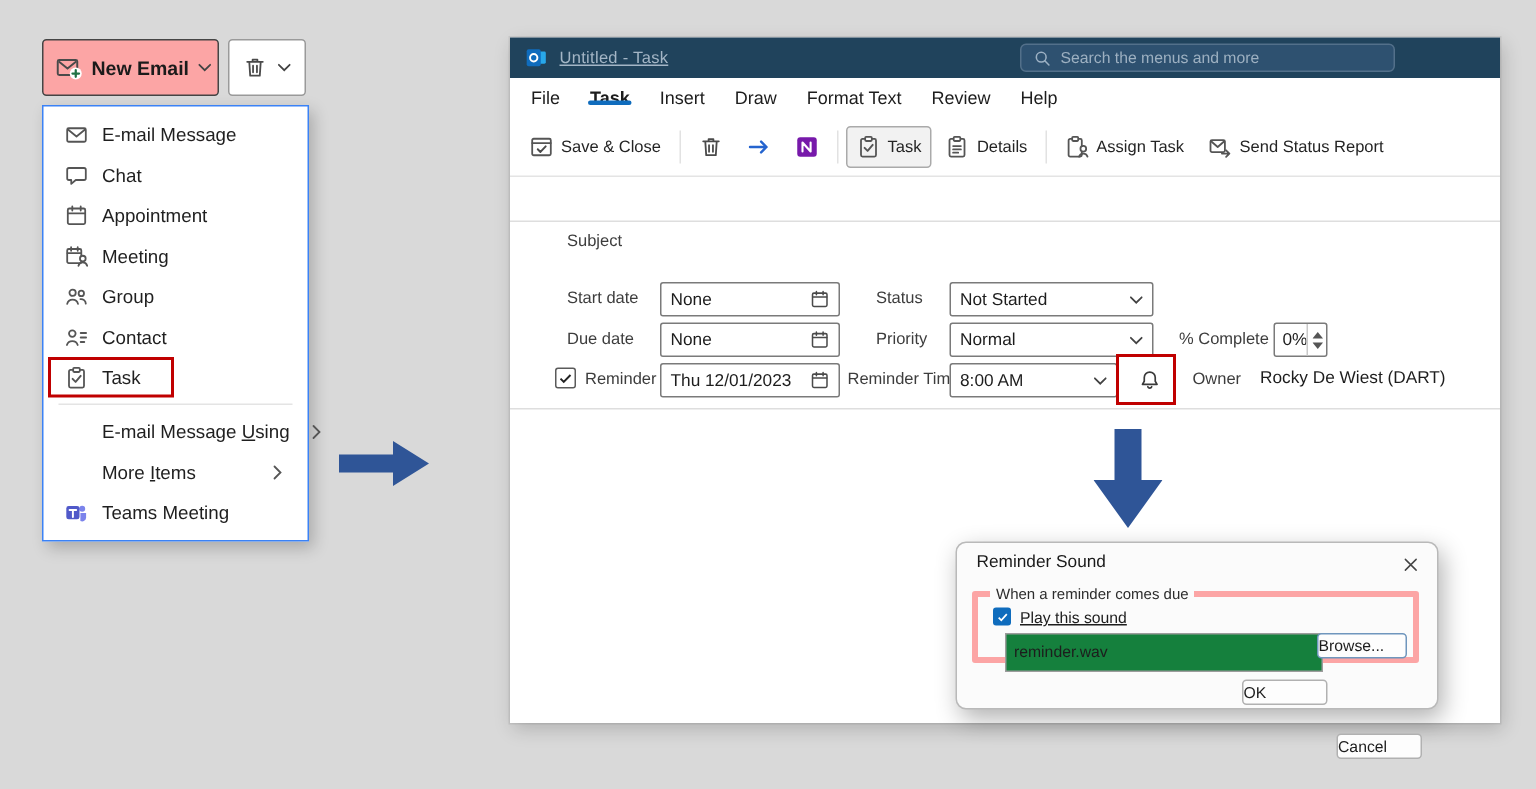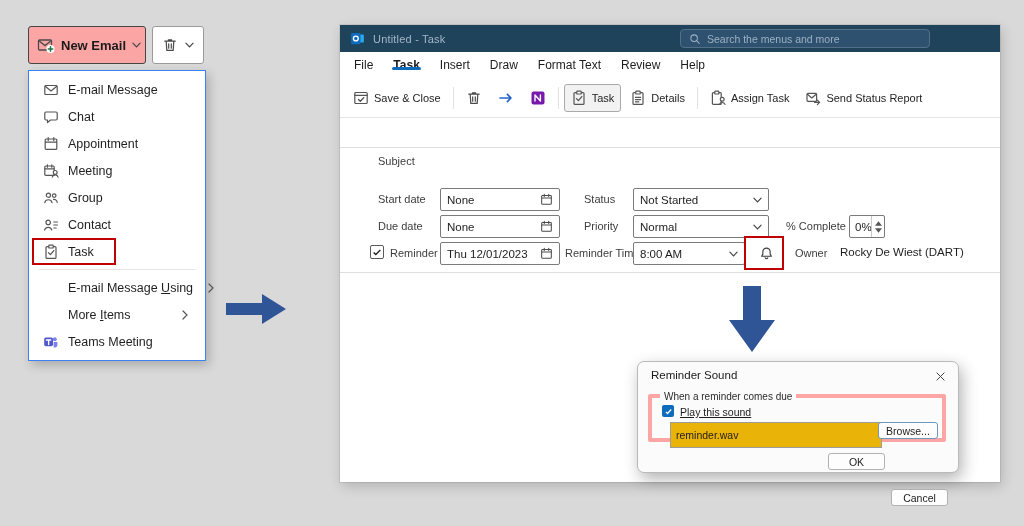--- a/index.html
+++ b/index.html
@@ -28,21 +28,21 @@
   .red-frame{position:absolute;left:3px;top:0;width:84px;height:27px;border:2px solid var(--highlight-red,#c00000);pointer-events:none;}
 
   
   .arrow{position:absolute;fill:var(--arrow-blue,#2f5597);z-index:3;}
   .arrow-right{left:226px;top:294px;width:60px;height:30px;}
   .arrow-down{left:729px;top:286px;width:46px;height:66px;}
 
   
   .task-window{position:absolute;left:340px;top:25px;width:660px;height:457px;background:#fff;box-shadow:0 0 0 1px rgba(0,0,0,.07),2px 4px 12px rgba(0,0,0,.18);z-index:1;}
   .titlebar{position:absolute;left:0;top:0;right:0;height:27px;background:var(--titlebar,#20435c);display:flex;align-items:center;gap:8px;padding:0 10px;}
-  .tb-title{font-size:11px;color:#a4b6c6;white-space:nowrap;letter-spacing:.2px;}
+  .tb-title{font-size:11px;color:#a4b6c6;white-space:nowrap;letter-spacing:.2px;text-decoration:underline;}
   .tb-search{position:absolute;left:340px;top:4px;width:250px;height:19px;background:#2e5170;border:1px solid #53708a;border-radius:4px;display:flex;align-items:center;gap:6px;padding:0 8px;cursor:text;}
   .tb-search-text{font-size:10.5px;color:#9db0c1;white-space:nowrap;}
   .menubar{position:absolute;left:0;top:27px;right:0;height:26px;display:flex;align-items:center;padding:0 4px;background:#fff;}
   .mtab{display:flex;align-items:center;padding:0 10px;font-size:12px;color:#1d1d1d;position:relative;cursor:pointer;}
   .mtab.active{font-weight:700;}
   .mtab.active::after{content:"";position:absolute;left:9px;right:9px;bottom:2px;height:3px;border-radius:2px;background:var(--accent,#0f6cbd);}
   .ribbon{position:absolute;left:0;top:53px;right:0;height:40px;display:flex;align-items:center;padding:0 6px;gap:2px;border-bottom:1px solid #e4e4e4;background:#fff;white-space:nowrap;overflow:hidden;}
   .rbtn{display:flex;align-items:center;gap:5px;height:28px;padding:0 6px;border:1px solid transparent;border-radius:3px;font-size:11px;color:#242424;cursor:pointer;flex:none;}
   .rbtn.selected{background:#f2f2f2;border-color:#aaa;}
   .rlabel{white-space:nowrap;}
@@ -66,22 +66,22 @@
   
   .dialog{position:absolute;left:637px;top:361px;width:322px;height:112px;background:#fbfbfb;border:1px solid #b9b9b9;border-radius:7px;box-shadow:3px 6px 16px rgba(0,0,0,.3);z-index:5;}
   .dlg-title{position:absolute;left:13px;top:7px;font-size:11.5px;color:#1a1a1a;white-space:nowrap;}
   .dlg-close{position:absolute;right:11px;top:7px;width:14px;height:14px;display:flex;align-items:center;justify-content:center;cursor:pointer;}
   .dlg-close svg{width:9px;height:9px;}
   .dlg-group{position:absolute;left:10px;right:12px;top:32px;height:48px;border:4px solid #fca5a5;border-radius:2px;}
   .dlg-legend{position:absolute;left:8px;top:-7px;background:#fbfbfb;padding:0 4px;font-size:10px;color:#2c2c2c;white-space:nowrap;}
   .dlg-chk{position:absolute;left:10px;top:7px;width:12px;height:12px;background:var(--accent,#0f6cbd);border-radius:2px;display:flex;align-items:center;justify-content:center;cursor:pointer;}
   .dlg-chk svg{width:9px;height:9px;}
   .dlg-chk-label{position:absolute;left:28px;top:8px;font-size:10.5px;color:#1d1d1d;white-space:nowrap;text-decoration:underline;}
-  .dlg-input{position:absolute;left:18px;top:24px;width:212px;height:17px;border:1px solid #9c9c9c;background:#eab308;display:flex;align-items:center;padding:12px 5px;font-size:10.5px;color:#1d1d1d;cursor:text;}
-  .dlg-btn{position:absolute;height:17px;display:flex;align-items:center;justify-content:center;font-size:10.5px;color:#1d1d1d;background:#fdfdfd;border:1px solid #b1b1b1;border-radius:3px;cursor:pointer;white-space:nowrap;}
+  .dlg-input{position:absolute;left:18px;top:24px;width:212px;height:17px;border:1px solid #9c9c9c;background:#15803d;display:flex;align-items:center;padding:12px 5px;font-size:10.5px;color:#1d1d1d;cursor:text;}
+  .dlg-btn{position:absolute;height:17px;display:flex;align-items:center;font-size:10.5px;color:#1d1d1d;background:#fdfdfd;border:1px solid #b1b1b1;border-radius:3px;cursor:pointer;white-space:nowrap;}
   .dlg-btn.browse{left:226px;top:24px;width:60px;border-color:#6f96bd;}
   .dlg-btn.ok{left:190px;top:91px;width:57px;}
   .dlg-btn.cancel{left:253px;top:91px;width:57px;margin-top:36px;}
 </style>
 </head>
 <body>
 
 <div class="canvas">
 
   <div class="new-email-btn">

